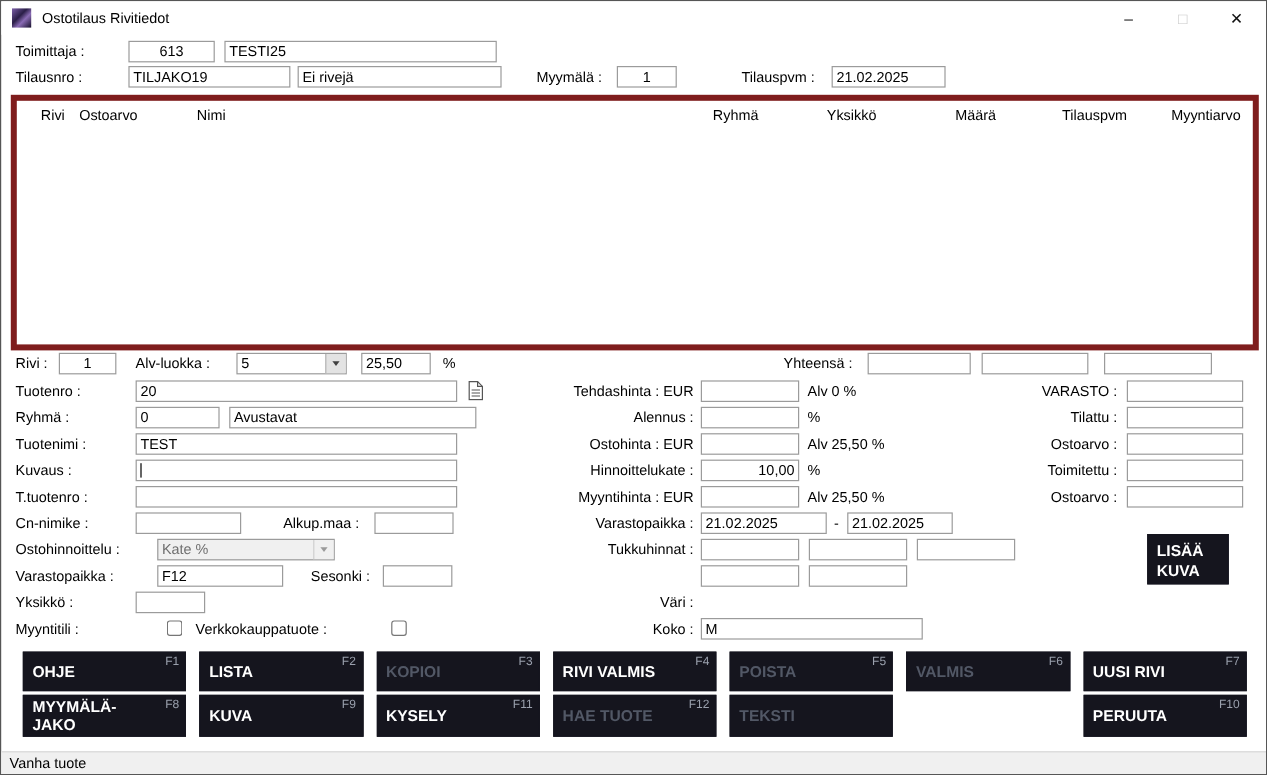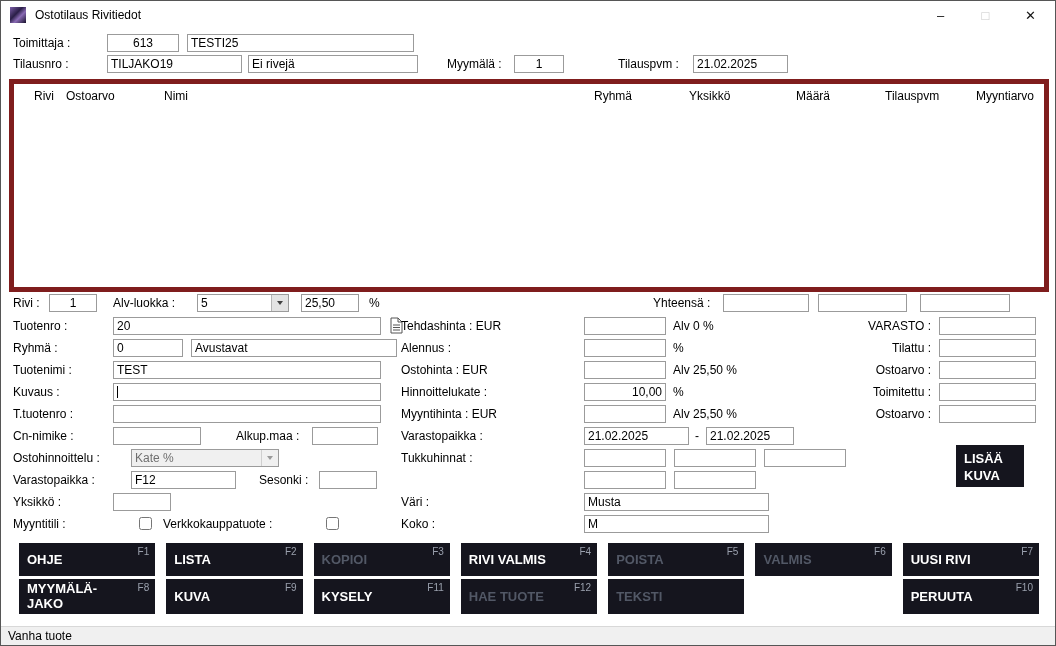--- a/index.html
+++ b/index.html
@@ -11,21 +11,21 @@
   .titlebar { position:absolute; left:0; top:0; right:0; height:28px; background:#fff; display:flex; align-items:center; }
   .app-icon { width:16px; height:16px; margin-left:9px;
     background:linear-gradient(135deg,#7c5fa8 0%, #2a1e47 40%, #8a6bb5 62%, #17102b 100%); }
   .title { margin-left:9px; font-size:12px; white-space:nowrap; }
   .captions { position:absolute; right:2px; top:0; height:28px; display:flex; }
   .cap { width:45px; display:flex; align-items:center; justify-content:center; font-size:13px; color:#111; }
   .cap-max { color:#c9c9c9; }
 
   
   .lbl { position:absolute; line-height:18px; white-space:nowrap; }
-  .mlbl { position:absolute; left:400px; width:177px; line-height:18px; white-space:nowrap; }
+  .mlbl { position:absolute; left:400px; width:177px; text-align:right; line-height:18px; white-space:nowrap; }
   .rlbl { position:absolute; left:800px; width:130px; text-align:right; line-height:18px; white-space:nowrap; }
   .suf { position:absolute; left:672px; line-height:18px; white-space:nowrap; }
   .fld { position:absolute; height:18px; border:1px solid #9b9b9b; background:#fff; padding:0 3px;
          font:12px "Liberation Sans", sans-serif; color:#000; outline:none; line-height:16px; }
   div.fld { overflow:hidden; }
   .ta-c { text-align:center; } .ta-r { text-align:right; }
 
   
   .gridbox { position:absolute; left:8px; top:78px; width:1040px; height:213px; border:5px solid #7f1d1d; background:#fff; }
   .gridbox span { position:absolute; top:5px; white-space:nowrap; }
@@ -189,21 +189,20 @@
   <input class="fld" style="left: 705px; top: 426px; width: 88px;" value="21.02.2025">
 
   <span class="mlbl" style="top:448px">Tukkuhinnat :</span>
   <input class="fld" style="left: 583px; top: 448px; width: 82px;">
   <input class="fld" style="left: 673px; top: 448px; width: 82px;">
   <input class="fld" style="left: 763px; top: 448px; width: 82px;">
   <input class="fld" style="left: 583px; top: 470px; width: 82px;">
   <input class="fld" style="left: 673px; top: 470px; width: 82px;">
 
   <span class="mlbl" style="top:492px">Väri :</span>
-  <input class="fld" style="left: 583px; top: 492px; width: 185px;" value="Musta">
 
   <span class="mlbl" style="top:514px">Koko :</span>
   <input class="fld" style="left: 583px; top: 514px; width: 185px;" value="M">
 
   <span class="rlbl" style="top:316px">VARASTO :</span>
   <div class="fld" style="left:938px;top:316px;width:97px"></div>
 
   <span class="rlbl" style="top:338px">Tilattu :</span>
   <div class="fld" style="left:938px;top:338px;width:97px"></div>
 

